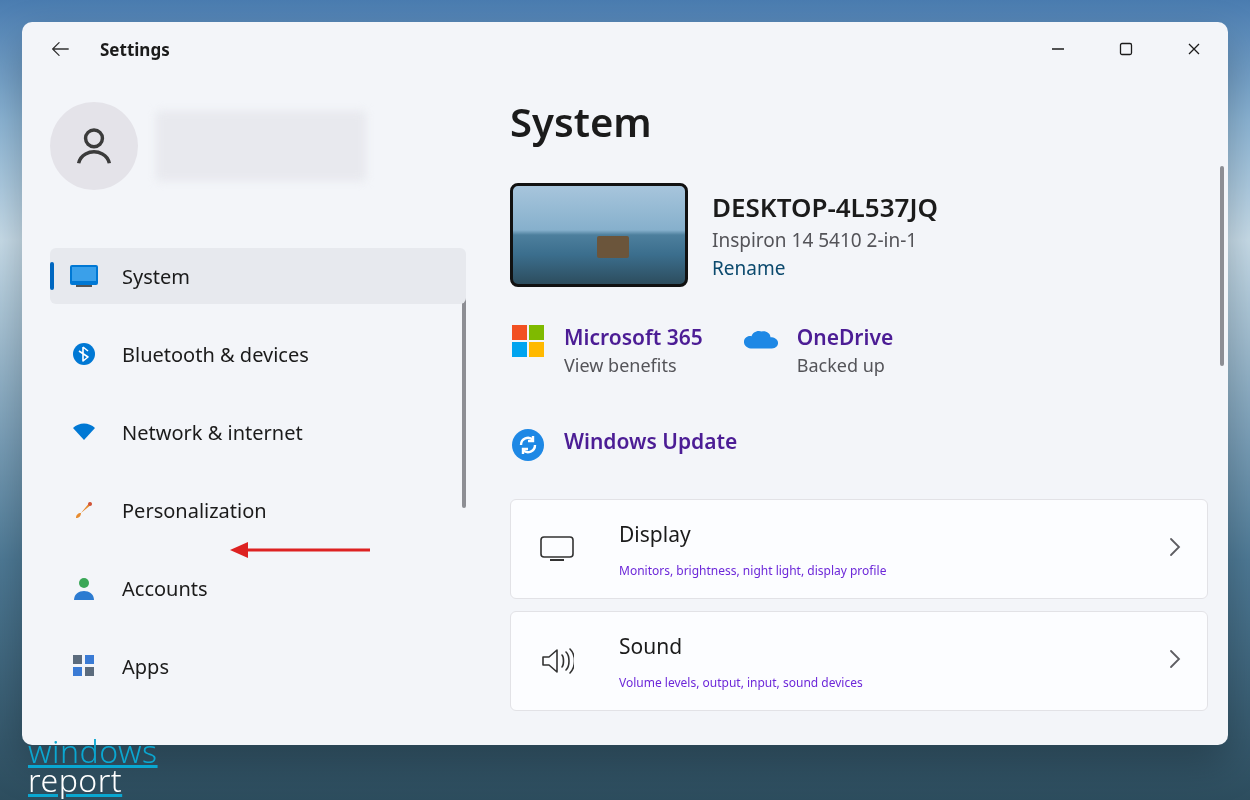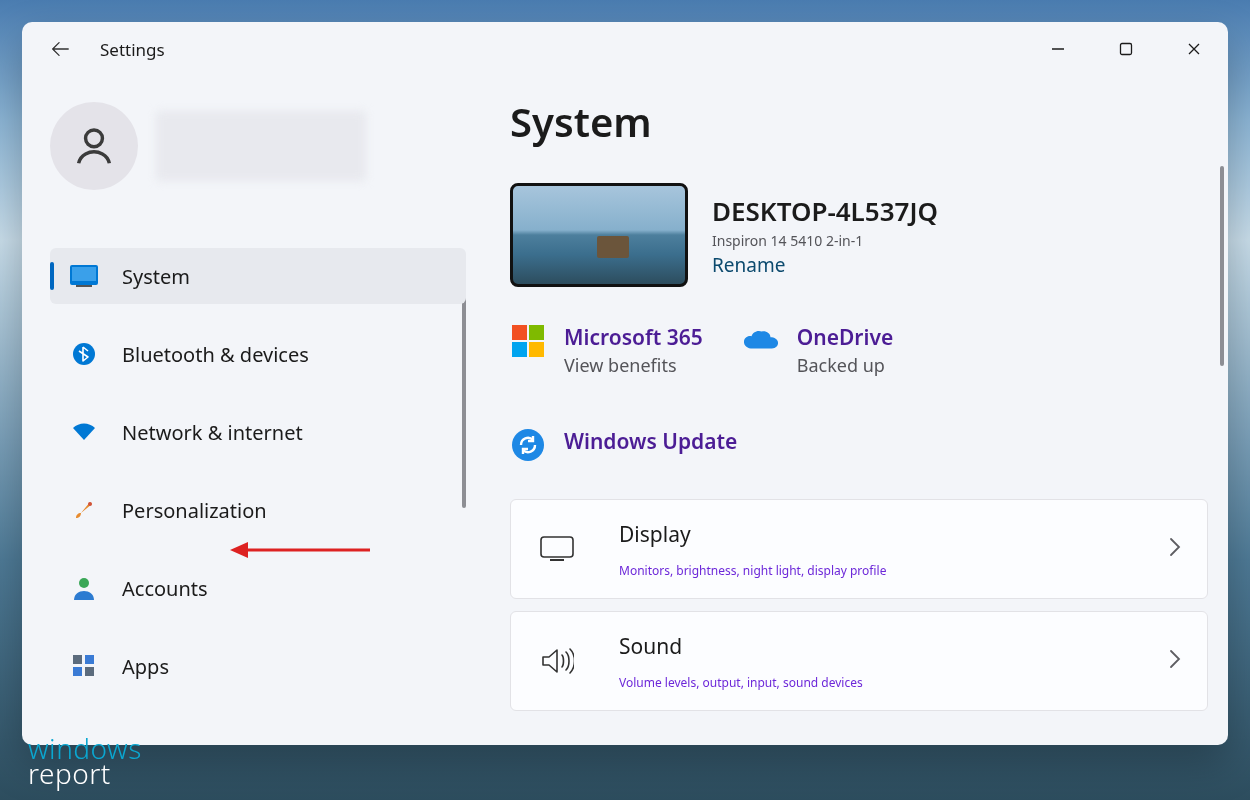--- a/index.html
+++ b/index.html
@@ -21,21 +21,21 @@
     overflow: hidden;
     box-shadow: 0 18px 40px rgba(0,0,0,.25);
   }
   
   .titlebar {
     height: 54px;
     display: flex;
     align-items: center;
     padding-left: 10px;
   }
-  .tb-left { display:flex; align-items:center; gap:22px; padding-left:10px;}
+  .tb-left { display:flex; align-items:center; gap:22px; padding-left:10px;font-weight:bold;}
   .back-btn {
     width:36px; height:36px; border-radius:6px;
     display:flex; align-items:center; justify-content:center;
     cursor:pointer;
   }
   .app-title { font-size:17px; color:#1b1b1b; }
   .tb-controls {
     margin-left:auto;
     display:flex;
   }
@@ -129,21 +129,21 @@
     width:178px; height:104px; border-radius:8px; border:3px solid #111;
     background: linear-gradient(180deg,#a7c5dc 0%, #86b0cc 45%, #4d7f9d 50%, #3b6e8d 70%, #2d4d5e 100%);
     position:relative; overflow:hidden;
   }
   .pc-thumb::after{
     content:""; position:absolute; left:84px; top:50px; width:32px; height:22px;
     background:#6b553b; border-radius:2px;
   }
   .pc-info { display:flex; flex-direction:column; gap:2px;}
   .pc-name { font-size:26px; font-weight:600; color:#1b1b1b;}
-  .pc-model { font-size:14px; color:#545459;}
+  .pc-model { font-size:19px; color:#545459;}
   .rename { font-size:19px; color:#0c4a6e; }
   .tiles {
     display:flex; flex-wrap:wrap; gap:50px 40px;
     margin-bottom:36px;
   }
   .tile { display:flex; align-items:flex-start; gap:18px; cursor:pointer;}
   .tile-icon { width:36px; height:36px; display:flex; align-items:center; justify-content:center;}
   .tile-txt { display:flex; flex-direction:column; gap:2px;}
   .tile-title { font-size:21px; font-weight:600; color:#4c1d95;}
   .tile-sub { font-size:18px; color:#545459;}
@@ -156,23 +156,24 @@
   .row-txt { flex:1; display:flex; flex-direction:column; gap:14px;}
   .row-title { font-size:21px; color:#1b1b1b;}
   .row-sub   { font-size:12px; color:#6d28d9;}
   .chev { color:#6b6b70;}
   .main-scrollbar{
     position:absolute; right:4px; top:90px; width:4px; height:200px;
     background:#8d8e94; border-radius:3px;
   }
   
   .watermark{
-    position:absolute; left:28px; bottom:14px;
-    font-size:28px; line-height:.9; color:#0aa7d1; font-weight:300;
+    position:absolute; left:28px; bottom:5px;
+    font-size:32px; line-height:.9; color:#0aa7d1; font-weight:300;
     letter-spacing:.5px;
+    text-decoration:underline;
   }
   .watermark .r{color:#fff; font-weight:300;}
 </style>
 </head>
 <body>
 
 <div class="window">
 
   <div class="titlebar">
     <div class="tb-left">

